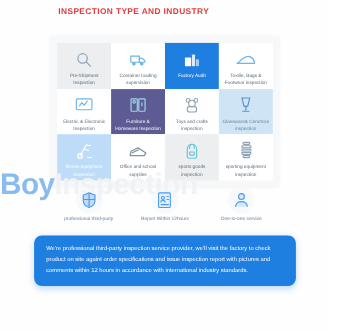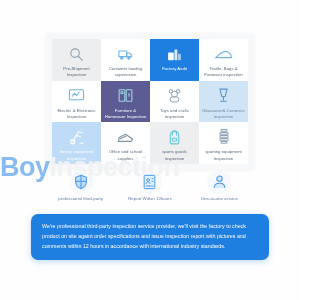--- a/index.html
+++ b/index.html
@@ -83,20 +83,21 @@
   }
   .card p{
     margin:0;color:#ffffff;font-size:5.3px;line-height:1.85;text-align:left;
   }
 </style>
 </head>
 <body>
 
 <div class="page">
 
+  <div class="header">INSPECTION TYPE AND INDUSTRY</div>
 
   <div class="panel">
     <div class="grid">
 
       <div class="cell bg-gray">
         <span class="ico">
           <svg width="17" height="17" viewBox="0 0 24 24" fill="none" stroke="#8fa3b5" stroke-width="1.6">
             <circle cx="10" cy="10" r="6"></circle>
               <line x1="14.5" y1="14.5" x2="20" y2="20" stroke-linecap="round"></line>
           </svg>

